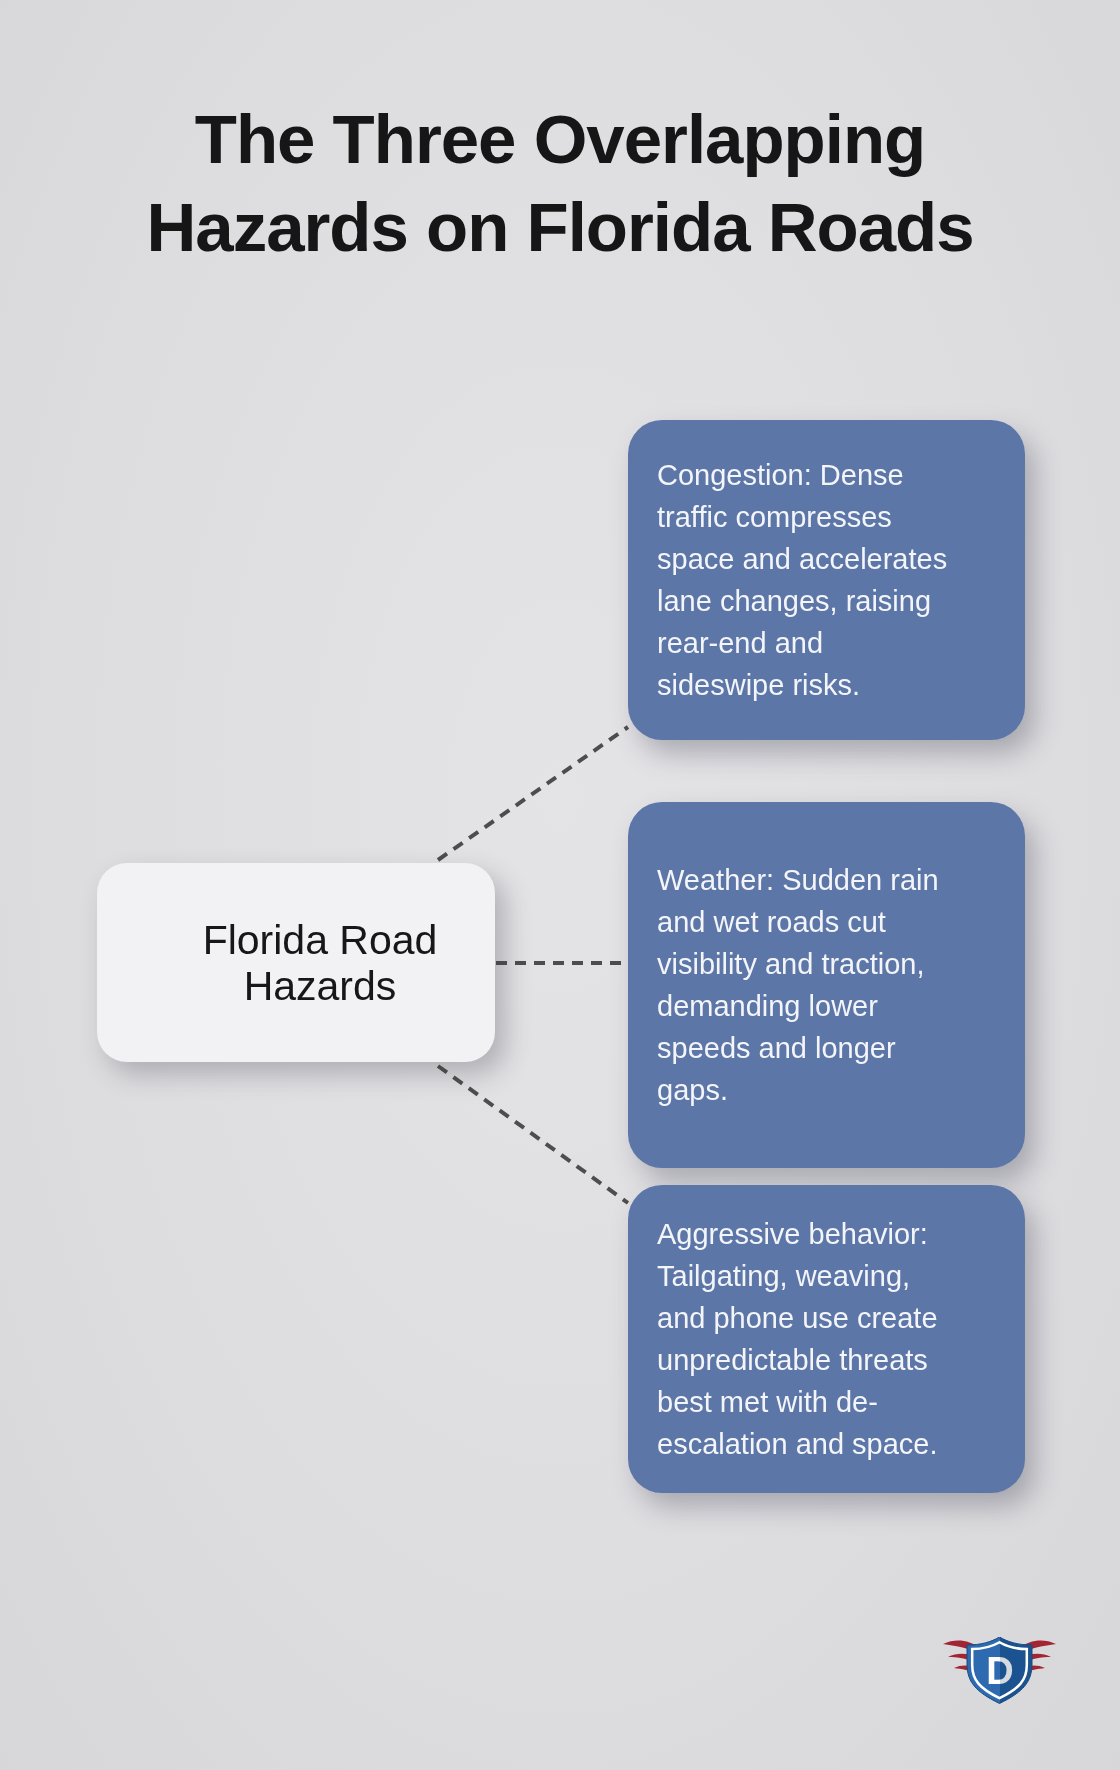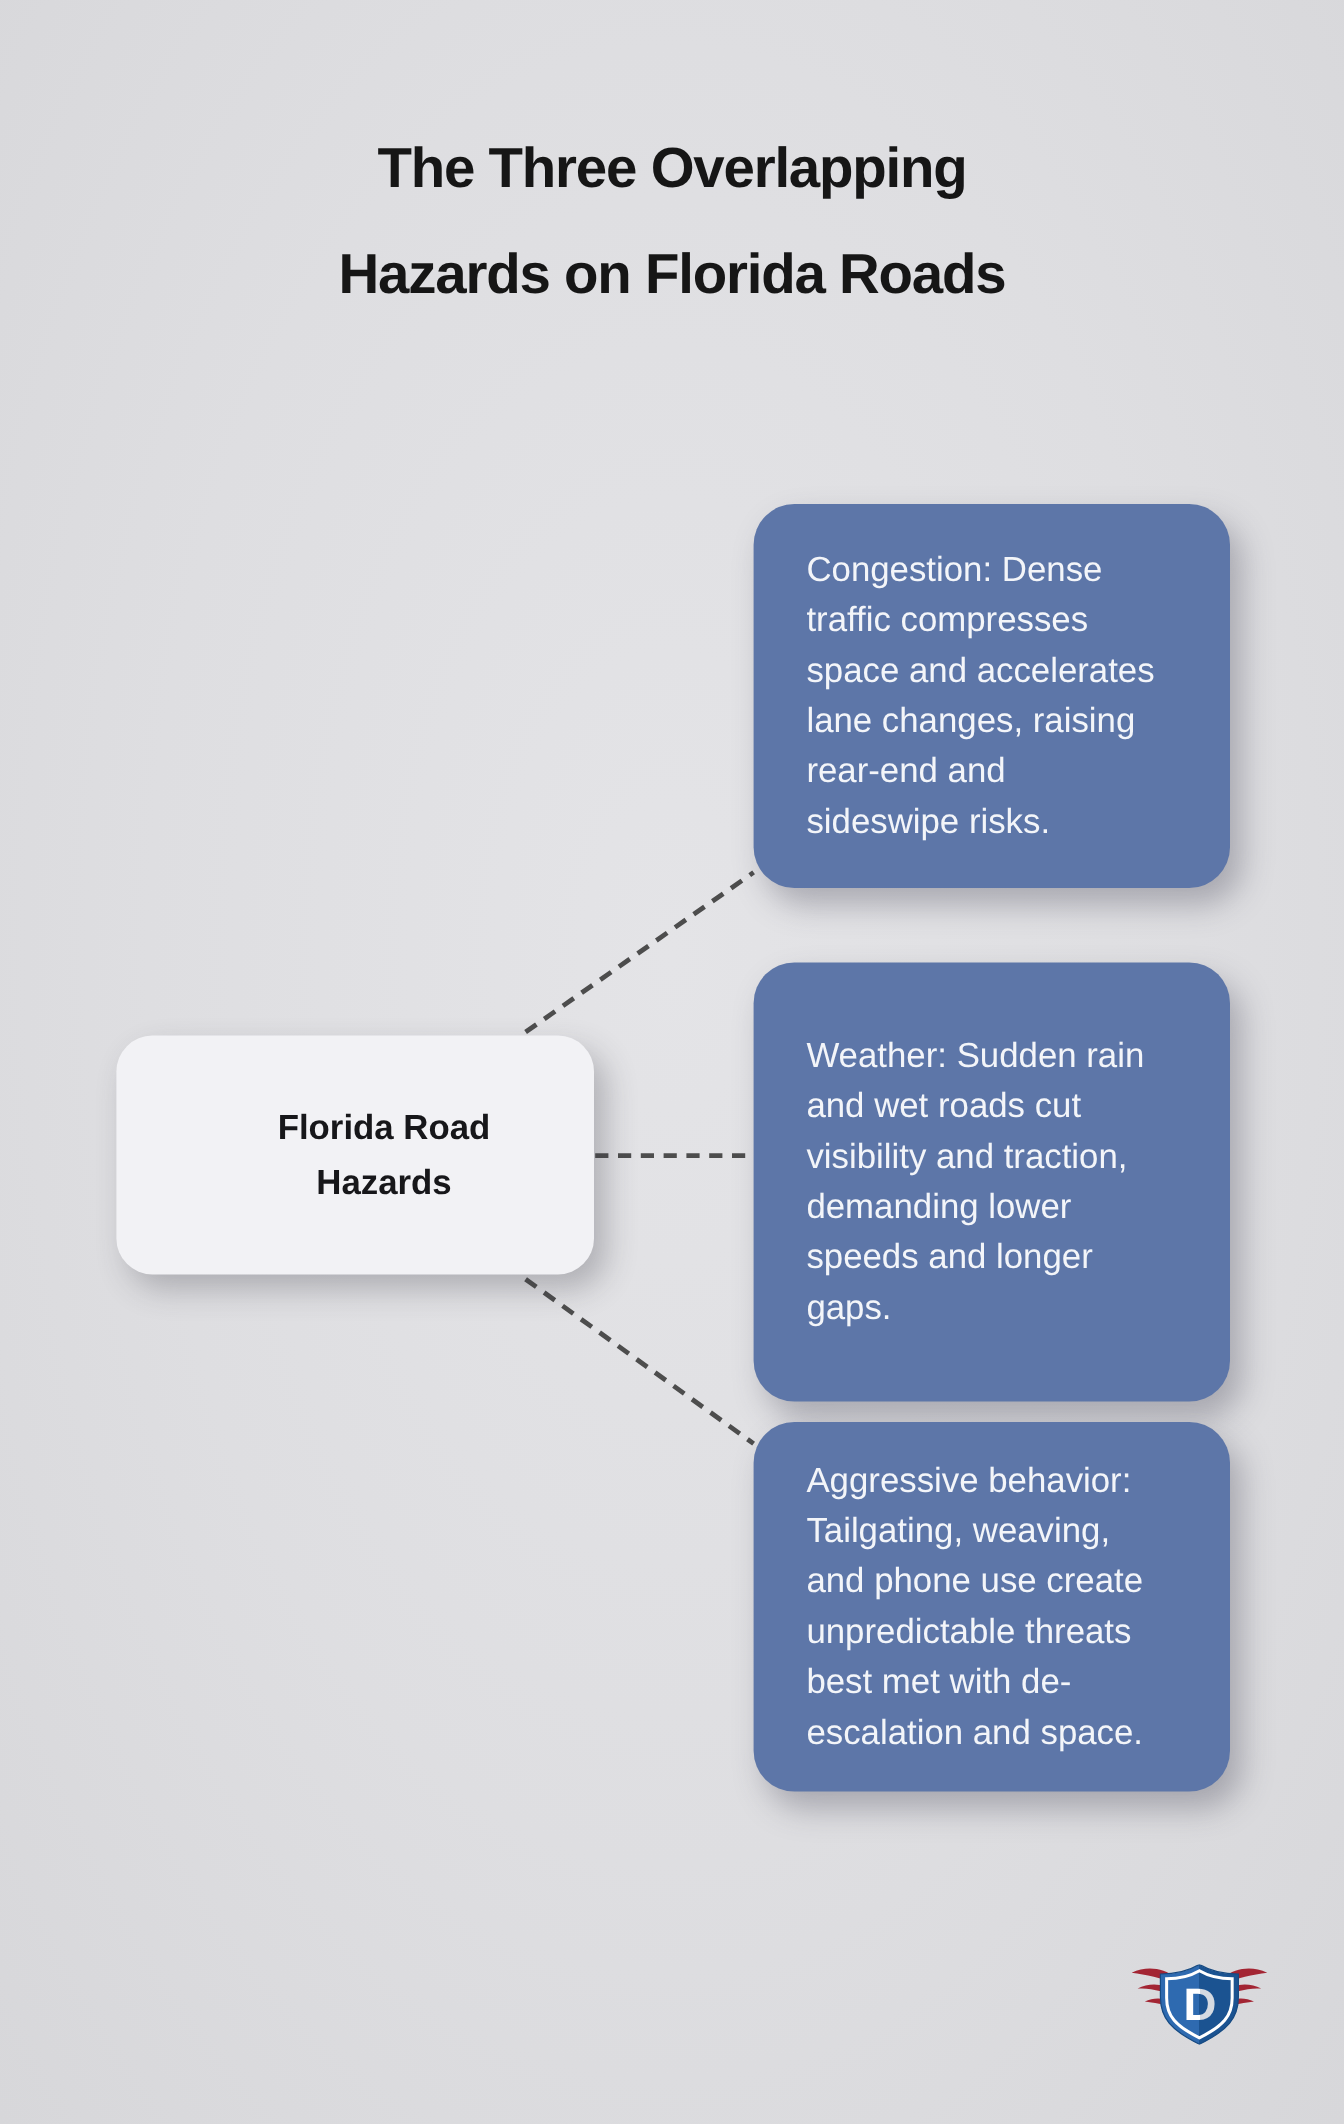--- a/index.html
+++ b/index.html
@@ -9,61 +9,61 @@
     margin:0 auto;
     background:radial-gradient(ellipse at 50% 45%, #e4e4e7 0%, #dedee1 55%, #d7d7da 100%);
     font-family:"Liberation Sans", sans-serif;
     overflow:hidden;
   }
   .title{
     position:absolute;
     top:96px;left:0;width:100%;
     margin:0;
     text-align:center;
-    font-size:47px;
+    font-size:69px;
     font-weight:700;
     letter-spacing:-1px;
     line-height:88px;
     color:#161616;
     white-space:pre-line;
   }
   .connectors{
     position:absolute;left:0;top:0;width:1120px;height:1770px;
   }
   .center-node{
     position:absolute;
     left:97px;top:863px;
     width:398px;height:199px;
     background:#f2f2f5;
     border-radius:30px;
     box-shadow:10px 12px 26px rgba(60,60,70,0.30);
     display:flex;align-items:center;justify-content:center;
   }
   .center-node .label{
-    font-size:29px;
-    font-weight:700;
+    font-size:41px;
+    font-weight:400;
     line-height:46px;
     color:#17171a;
     text-align:center;
     white-space:pre-line;
     margin-left:48px;
   }
   .hazard-node{
     position:absolute;
     left:628px;
     width:397px;
     background:#5d76a8;
     border-radius:34px;
     box-shadow:10px 14px 26px rgba(70,70,85,0.35);
     display:flex;align-items:center;
     box-sizing:border-box;
     padding:20px 24px 20px 27px;
   }
   .hazard-node .body{
-    margin:17px;
+    margin:2px;
     font-size:29px;
     line-height:42px;
     color:#f3f5f9;
     white-space:pre-line;
   }
   .node-congestion{top:420px;height:320px;}
   .node-weather{top:802px;height:366px;}
   .node-aggressive{top:1185px;height:308px;}
   .logo{
     position:absolute;

